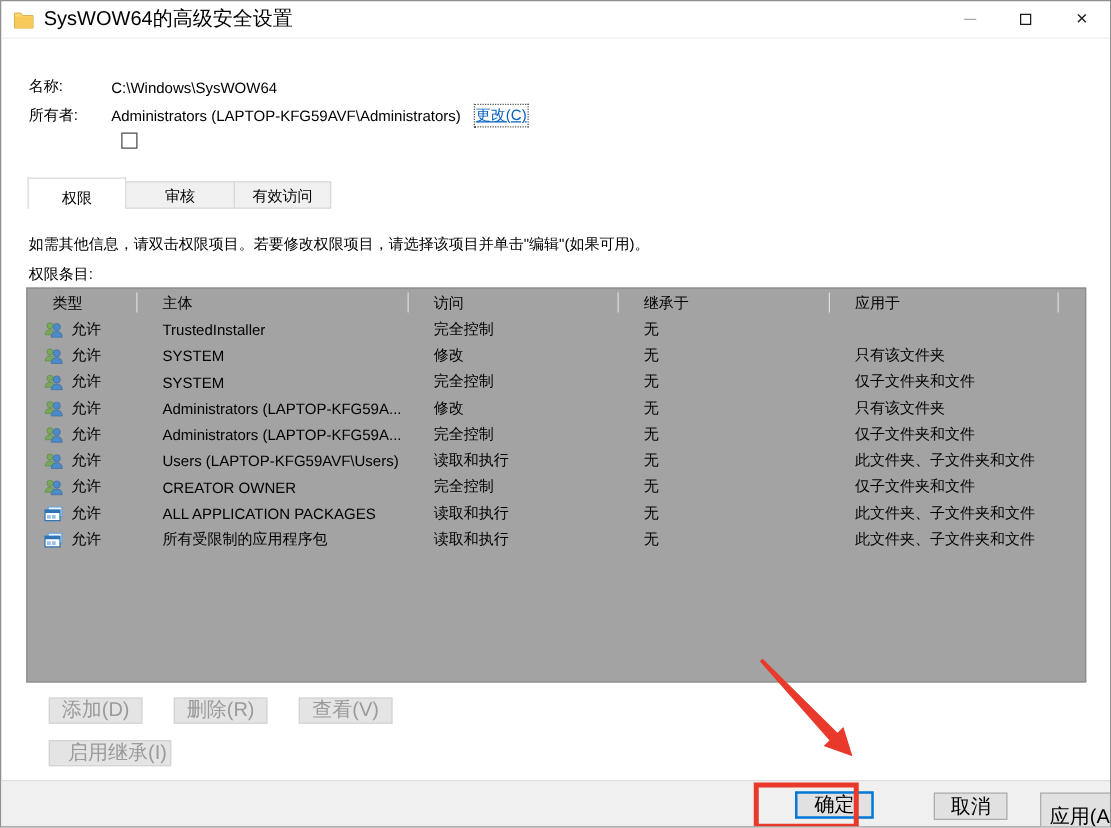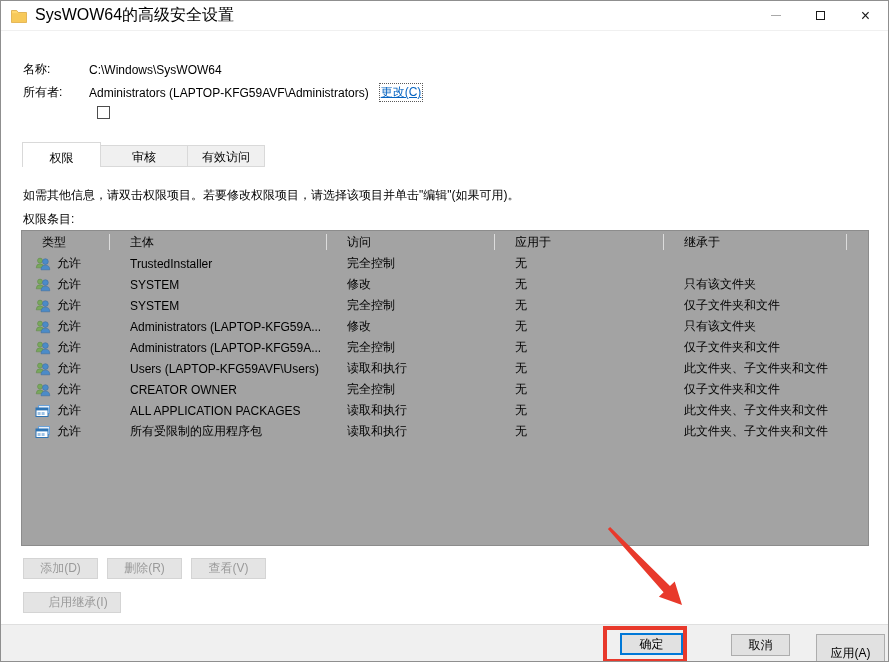--- a/index.html
+++ b/index.html
@@ -50,21 +50,21 @@
   .hcell { height:16px; line-height:16px; padding-left:20px; border-right:1px solid #dcdcdc; white-space:nowrap; overflow:hidden; }
   .t-row { display:grid; grid-template-columns:88px 217px 168px 169px 183px; height:21px; align-items:center; }
   .cell { padding-left:20px; white-space:nowrap; overflow:hidden; }
   .type-cell { padding-left:7px; display:flex; align-items:center; }
   .type-cell span { margin-left:6px; }
   .row-icon { display:flex; width:16px; height:16px; flex:0 0 16px; }
   
   .btn {
     background:#e1e1e1; border:1px solid #adadad;
     display:flex; align-items:center; justify-content:center;
-    font-size:12px; cursor:pointer;
+    font-size:16px; cursor:pointer;margin-left:16px;
   }
   .btn.disabled { background:#e4e4e4; border-color:#d4d4d4; color:#9a9a9a; cursor:default; }
   .action-buttons { position:absolute; left:22px; top:557px; display:flex; gap:9px; }
   .action-buttons .btn { width:75px; height:21px; }
   .enable-inherit-btn { position:absolute; left:22px; top:591px; width:98px; height:21px;padding-left:12px; }
   
   .footer {
     position:absolute; left:0; bottom:0; width:100%; height:37px;
     background:#f0f0f0; border-top:1px solid #dfdfdf;
   }
@@ -131,22 +131,22 @@
   </div>
 
   <div class="instruction">如需其他信息，请双击权限项目。若要修改权限项目，请选择该项目并单击"编辑"(如果可用)。</div>
   <div class="entries-label">权限条目:</div>
 
   <div class="perm-table">
     <div class="t-header">
       <div class="hcell">类型</div>
       <div class="hcell">主体</div>
       <div class="hcell">访问</div>
+      <div class="hcell">继承于</div>
       <div class="hcell">应用于</div>
-      <div class="hcell">继承于</div>
     </div>
     <div>
         <div class="t-row">
           <div class="cell type-cell">
             <span class="row-icon">
               <svg width="16" height="16" viewBox="0 0 16 16">
     <circle cx="5" cy="4.6" r="2.5" fill="#79a85c" stroke="#5d8446" stroke-width="0.5"></circle>
     <path d="M1.2 11.8 q0-4 3.8-4 q3.8 0 3.8 4 z" fill="#79a85c" stroke="#5d8446" stroke-width="0.5"></path>
     <circle cx="10.4" cy="5.6" r="2.9" fill="#4b8bc8" stroke="#36699b" stroke-width="0.5"></circle>
     <path d="M6 13.8 q0-4.6 4.4-4.6 q4.4 0 4.4 4.6 z" fill="#4b8bc8" stroke="#36699b" stroke-width="0.5"></path>

